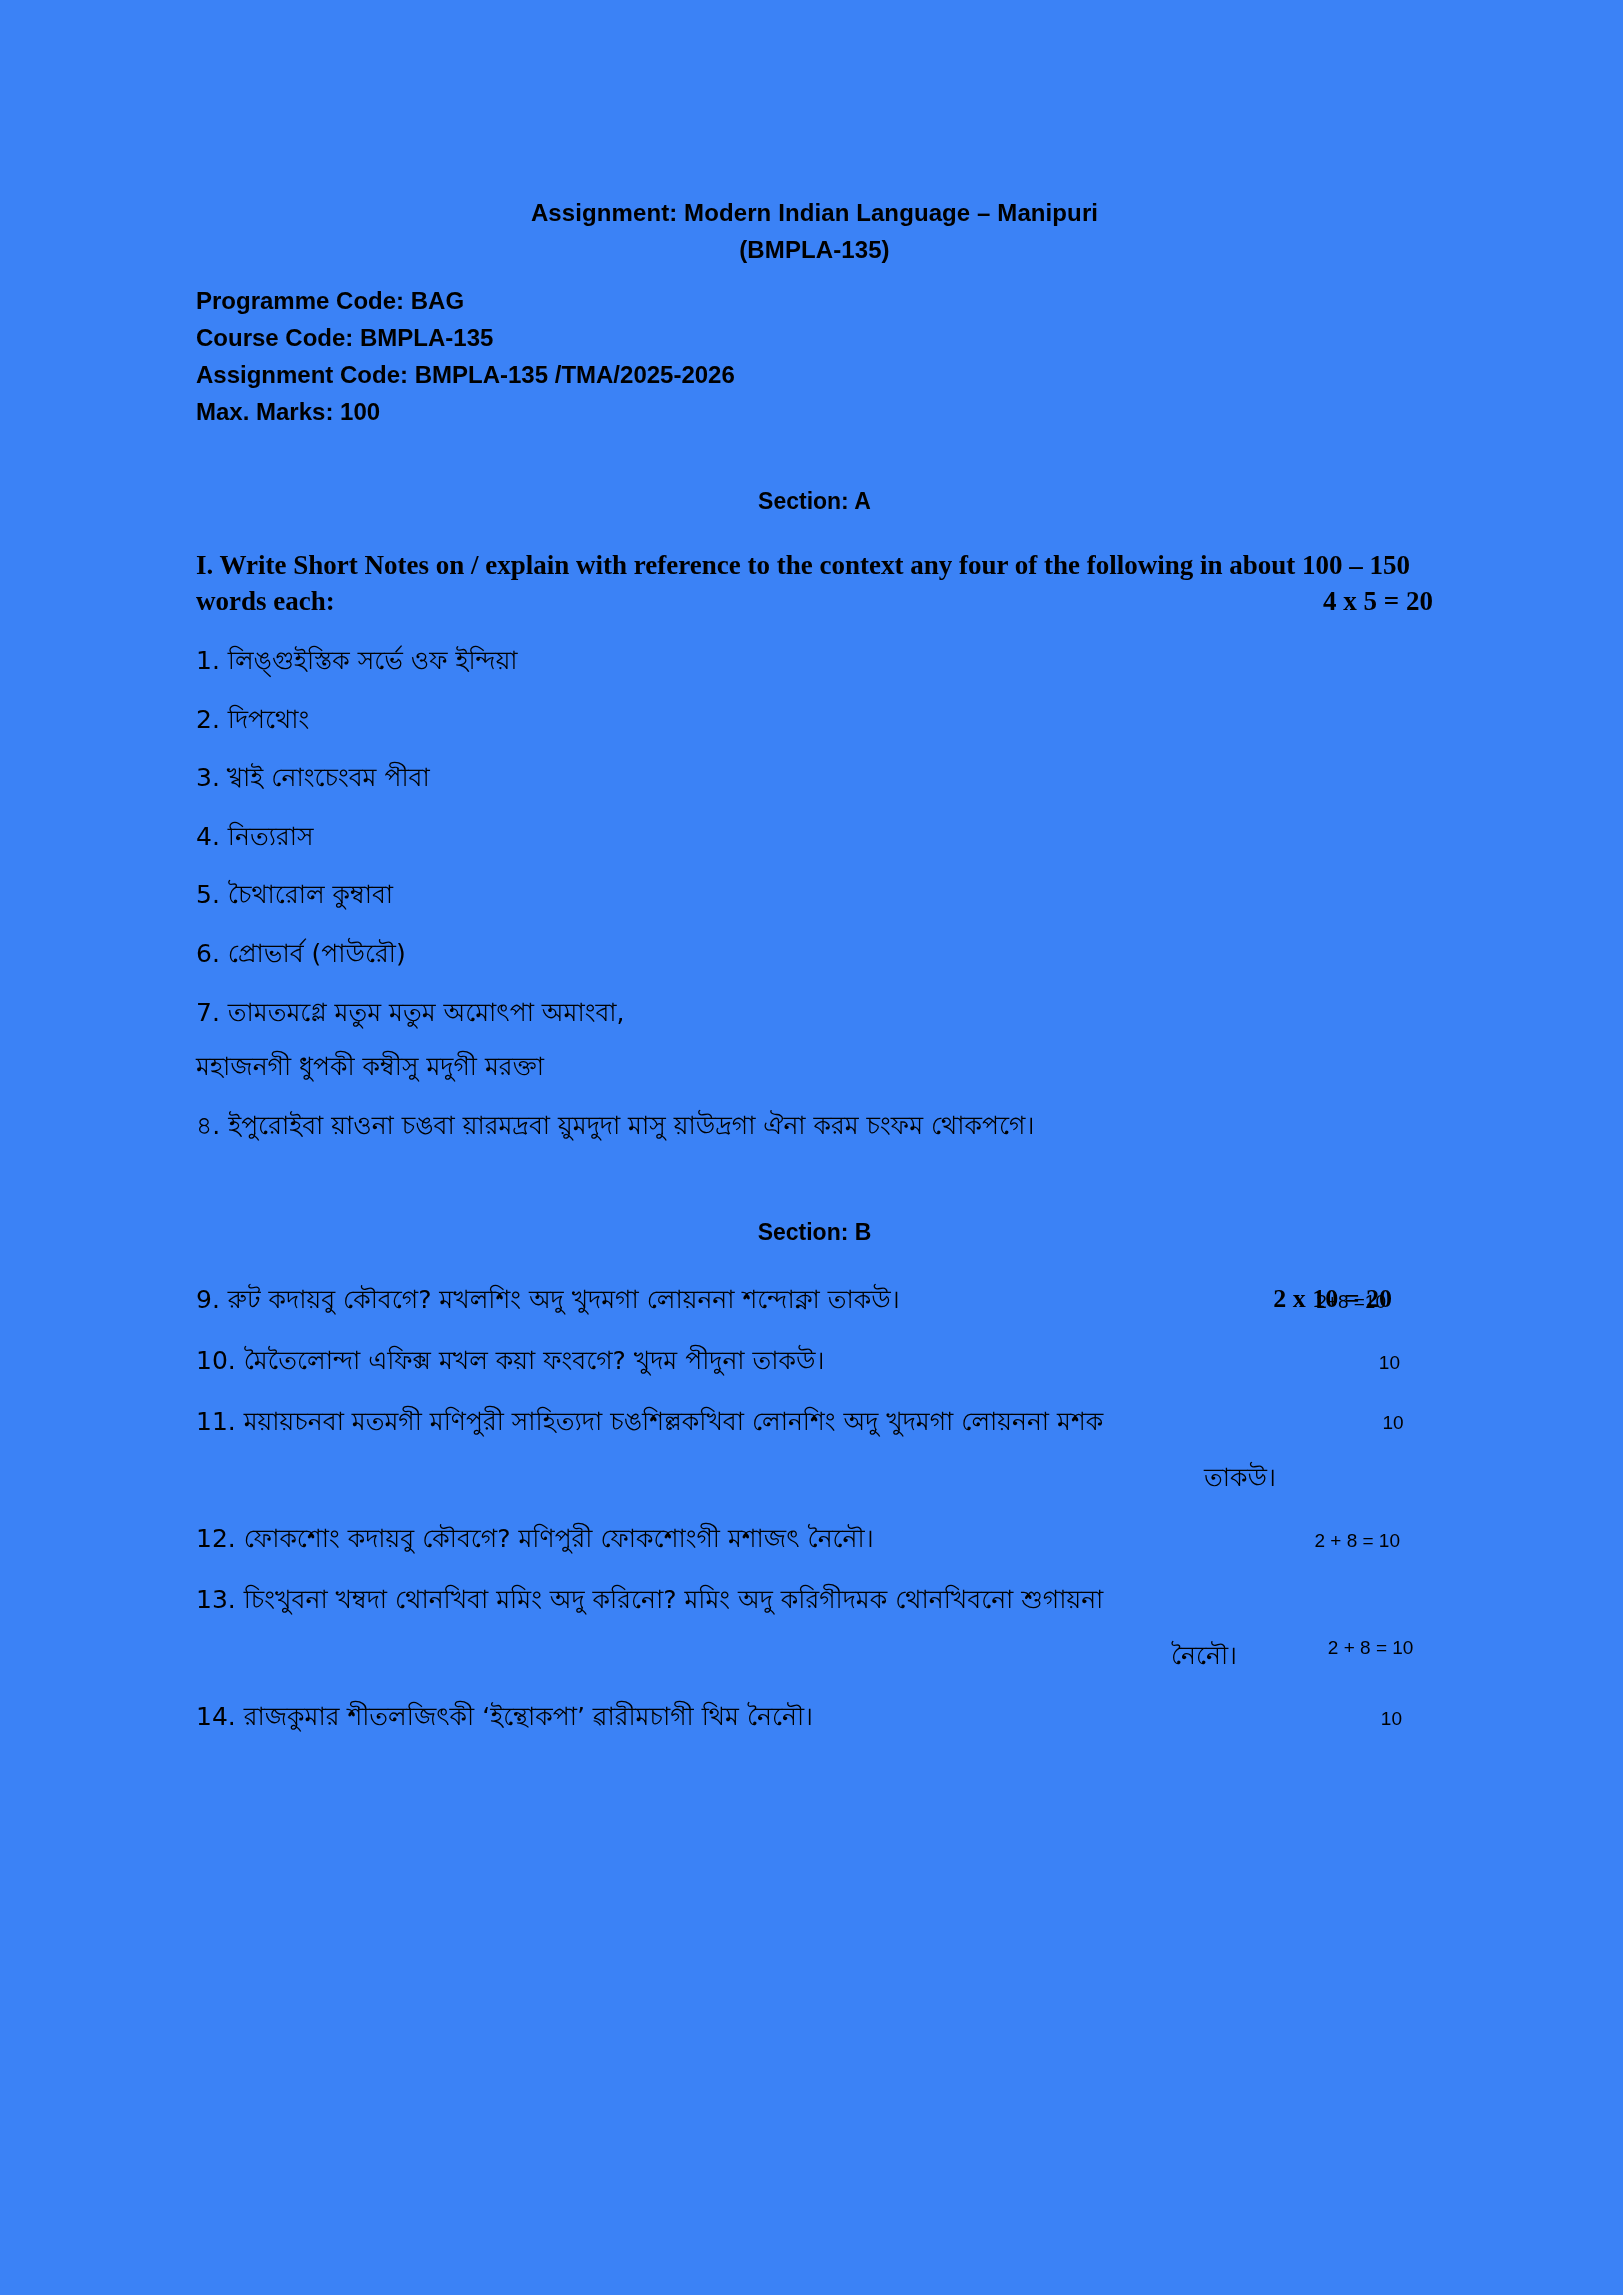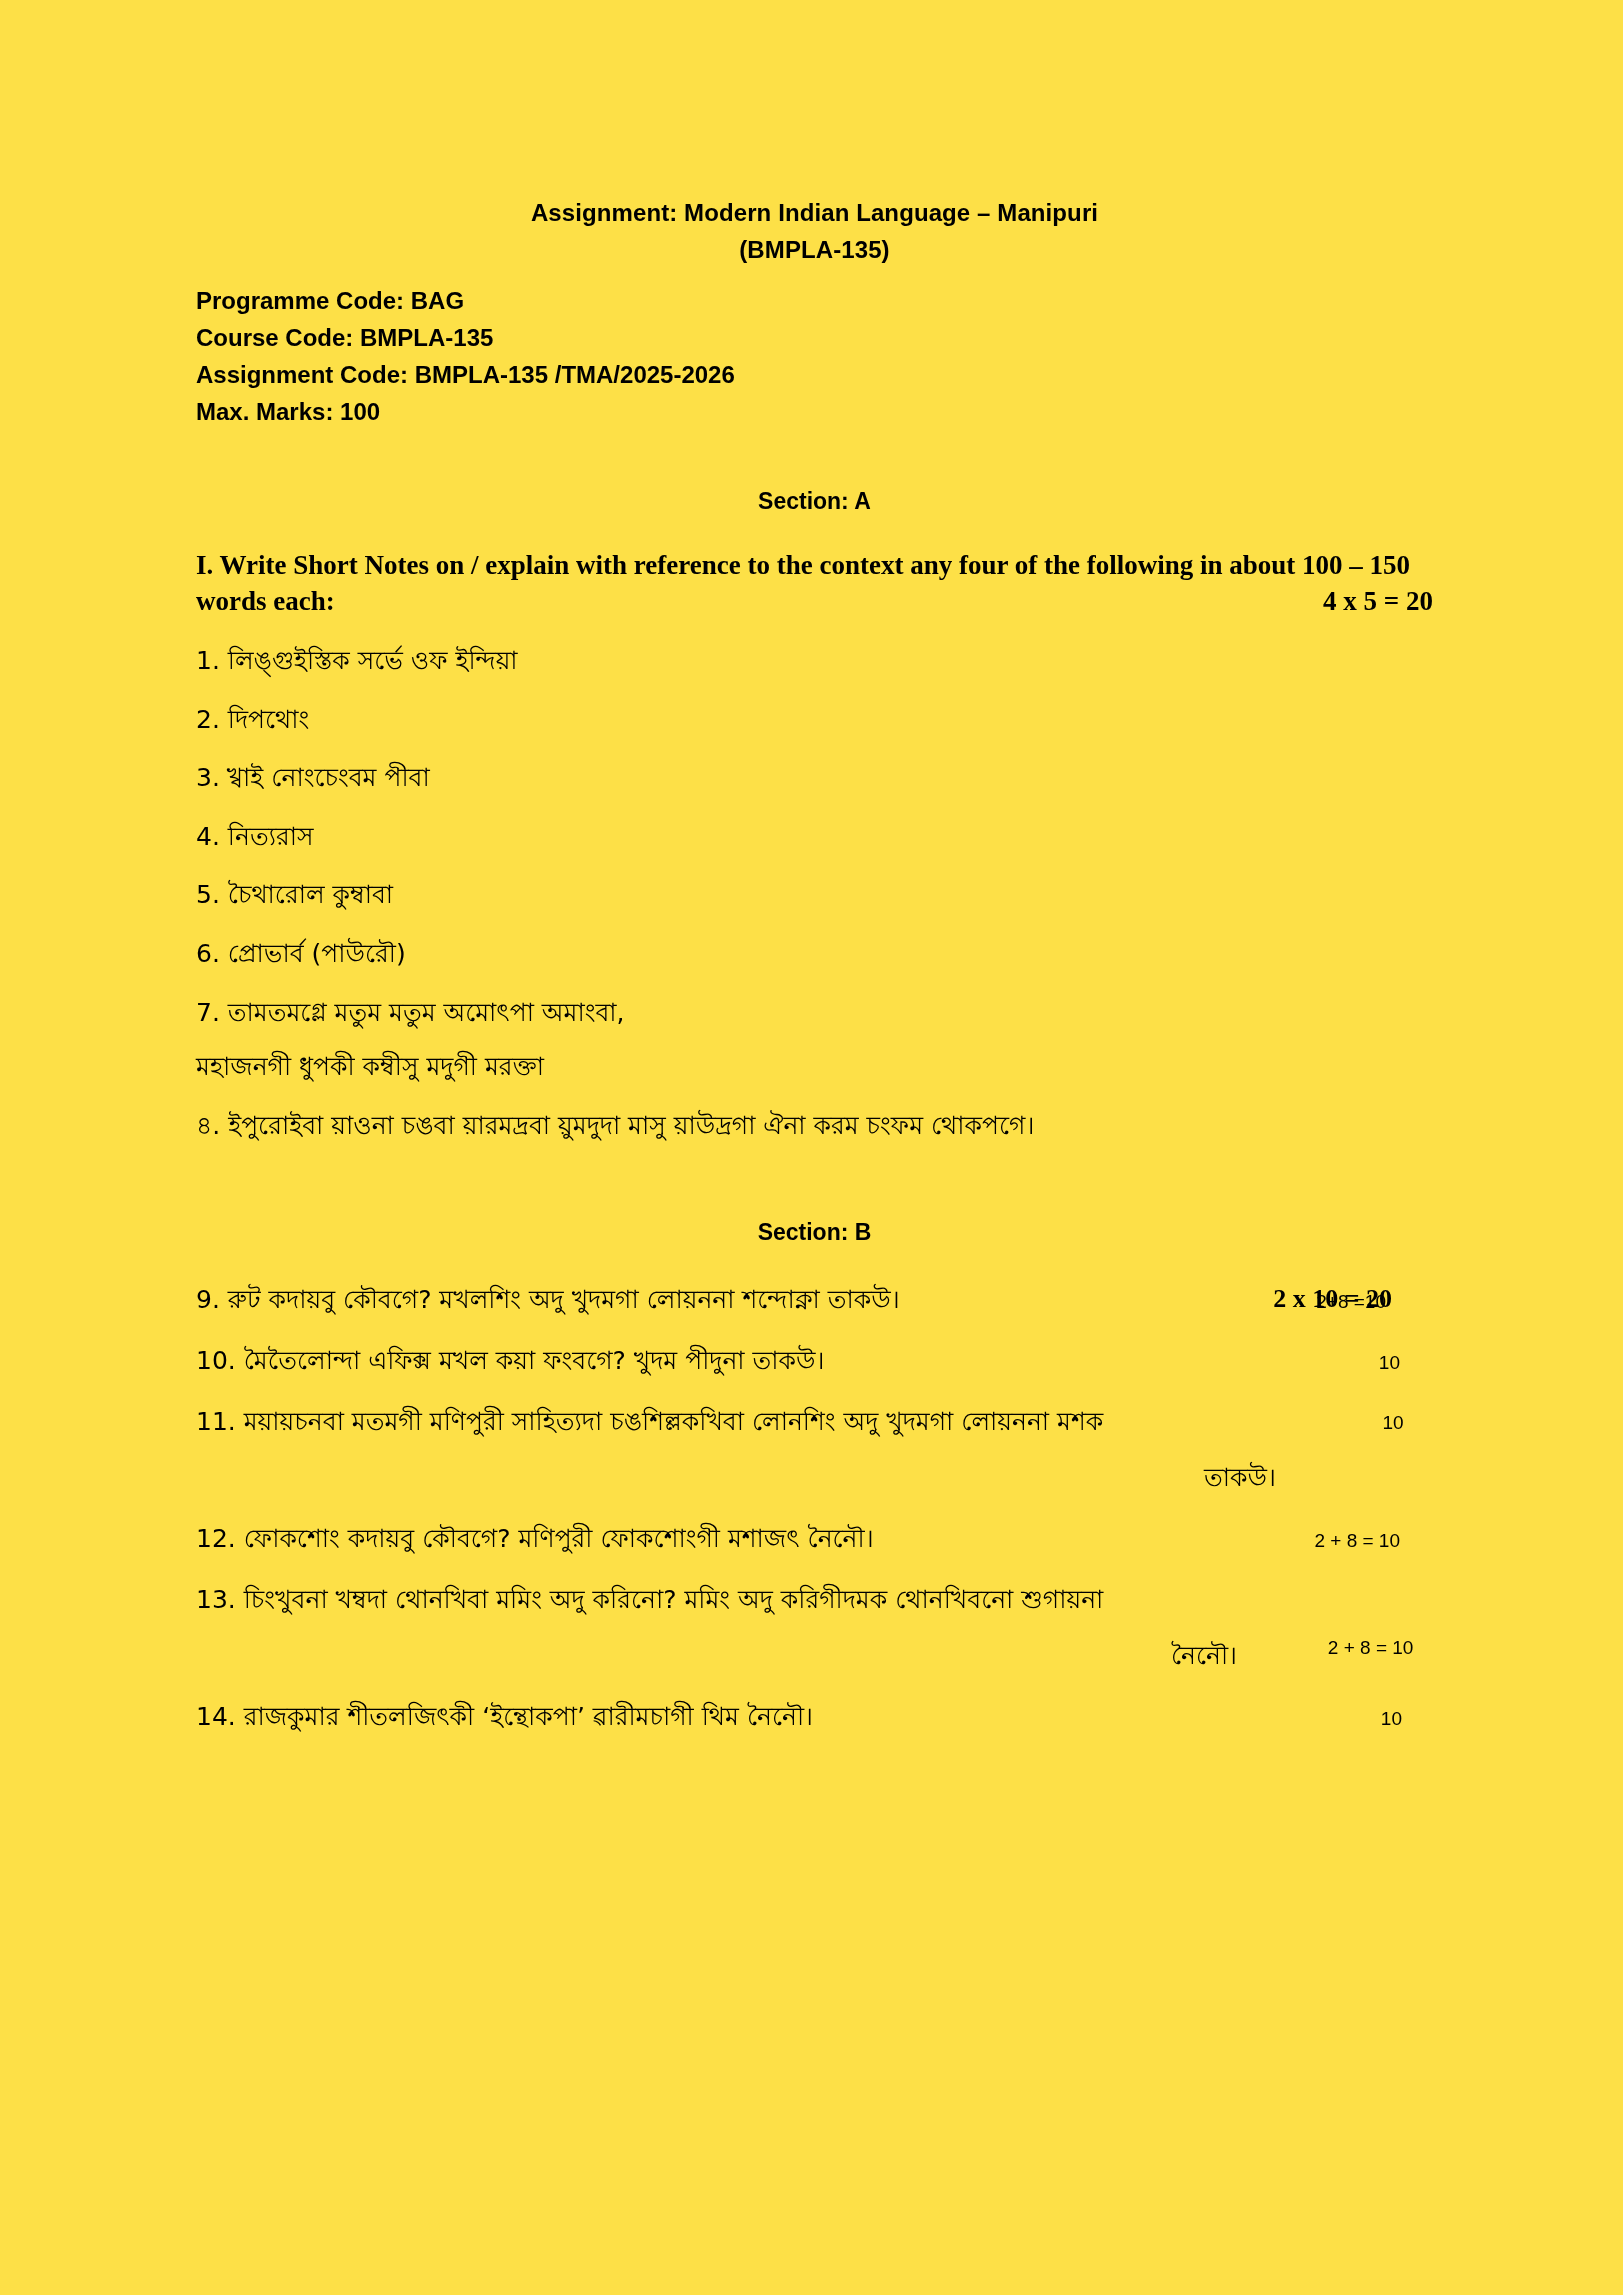--- a/index.html
+++ b/index.html
@@ -8,21 +8,21 @@
     background: #ffffff;
   }
   body {
     font-family: "Liberation Sans", "DejaVu Sans", sans-serif;
     color: #000000;
   }
   .page {
     position: relative;
     width: 1623px;
     height: 2295px;
-    background: #fde047;
+    background: #3b82f6;
     box-sizing: border-box;
     overflow: hidden;
   }
   .content {
     position: absolute;
     left: 196px;
     top: 0;
     width: 1237px;
   }
 

